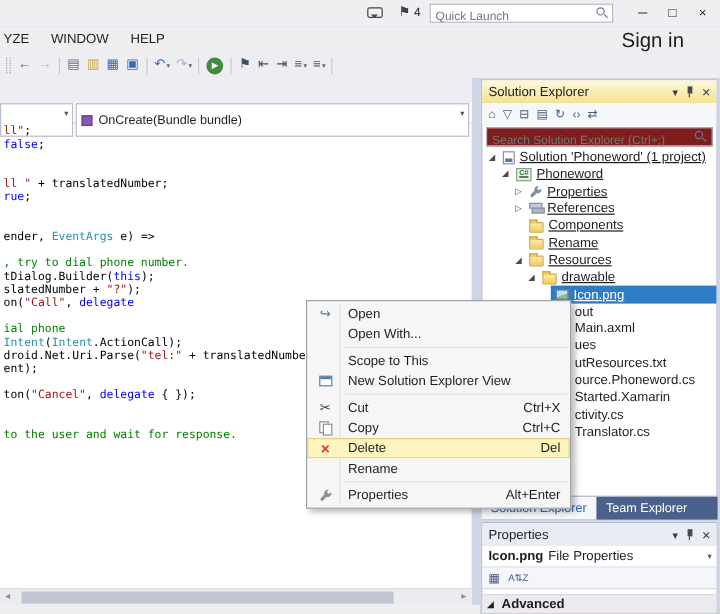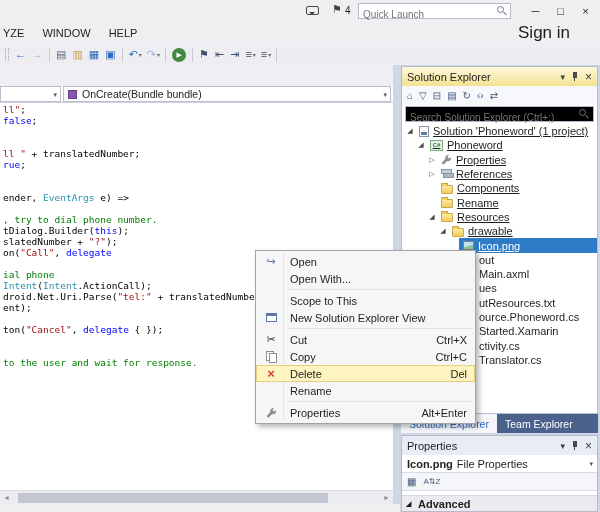--- a/index.html
+++ b/index.html
@@ -17,39 +17,39 @@
   .quicklaunch input { border:none; outline:none; background:transparent; font-family:"Liberation Sans",sans-serif;
                        font-size:10px; color:#6E7488; width:128px; height:14px; padding:0 4px; }
   .lens { position:relative; width:11px; height:11px; display:inline-block; }
   .lens::before { content:""; position:absolute; left:0; top:0; width:5px; height:5px; border:1px solid #6E7488; border-radius:50%; }
   .lens::after { content:""; position:absolute; left:6px; top:7px; width:4px; height:1px; background:#6E7488; transform:rotate(45deg); }
   .ql-lens { position:absolute; right:2px; top:2px; }
   .winbtns { position:absolute; right:2px; top:0; height:22px; display:flex; }
   .winbtn { width:25px; height:22px; display:flex; align-items:center; justify-content:center; font-size:11px; color:#1E1E1E; }
 
   
-  .menubar { position:absolute; top:22px; left:0; right:0; height:22px; background:#EFEFF2; display:flex; align-items:center; font-size:11px; }
+  .menubar { position:absolute; top:22px; left:0; right:0; height:22px; background:#EFEFF2; display:flex; align-items:flex-end; font-size:11px; }
   .menuitem { padding:0 9px; height:100%; display:flex; align-items:center; }
   .menuitem:first-child { padding-left:3px; }
   .signin { position:absolute; right:30px; font-size:17px; }
 
   
   .toolbar { position:absolute; top:44px; left:0; right:0; height:21px; background:#EEEEF2; display:flex; align-items:center; padding-left:2px; }
   .tb-grip { width:4px; height:13px; border-left:1px dotted #9BA0AE; border-right:1px dotted #9BA0AE; margin:0 3px; }
   .tb-sep { width:1px; height:14px; background:#C6CAD4; margin:0 3px; }
   .tb-ic { font-size:11px; line-height:1; padding:0 3px; cursor:default; }
   .tb-caret { font-size:6px; color:#666; margin:0 2px 0 -2px; }
   .tb-play { width:14px; height:14px; border-radius:50%; background:#418A3F; color:#FFF; font-size:7px;
              display:flex; align-items:center; justify-content:center; margin:0 3px; }
 
   
   .editor { position:absolute; left:0; top:65px; width:393px; height:439px; background:#FFF; }
   .tabwell { height:21px; background:#EDEFF4; }
   .navbar { position:relative; height:17px; background:#FFF; border-bottom:1px solid #CDD2DE; }
-  .combo { position:absolute; top:0; height:16px; background:#FFF; border:1px solid #B9BDCC; display:flex; align-items:center; }
+  .combo { position:absolute; top:0; height:28px; background:#FFF; border:1px solid #B9BDCC; display:flex; align-items:center; }
   .combo-left { left:0; width:61px; }
   .combo-right { left:63px; right:2px; }
   .combo .caret { position:absolute; right:3px; top:4px; font-size:7px; color:#555; }
   .combo-right .label { font-size:10.5px; white-space:nowrap; }
   .ic-method { width:9px; height:9px; background:#8A57B0; border:1px solid #6A3D8F; display:inline-block; margin:0 5px 0 4px; }
   .code { position:absolute; top:39px; left:3px; right:2px; bottom:15px; overflow:hidden;
           font-family:"DejaVu Sans Mono", monospace; font-size:9.5px; line-height:11px; white-space:pre; }
   .code-line { height:11px; }
   .tk-k{color:#0000FF;} .tk-s{color:#A31515;} .tk-c{color:#008000;} .tk-t{color:#2B91AF;} .tk-p{color:#000;}
   .hscroll { position:absolute; left:0; right:0; bottom:0; height:14px; background:#ECECF0; border-top:1px solid #DADCE4; }
@@ -62,21 +62,21 @@
   .rpanel { position:absolute; left:401px; top:66px; width:197px; bottom:0; }
   .sewin { position:absolute; top:0; left:0; right:0; height:348px; background:#FFF; border:1px solid #B7BCCD; }
   .se-header { height:19px; background:linear-gradient(#FDF8DC,#F3E290); display:flex; align-items:center; padding:0 5px; font-size:11px; }
   .hd-title { flex:1; }
   .hd-ic { margin-left:6px; font-size:9px; color:#3A3A3A; display:flex; align-items:center; }
   .pinico { position:relative; width:8px; height:10px; display:inline-block; }
   .pinico::before { content:""; position:absolute; left:2px; top:0; width:4px; height:6px; background:#4A4A4A; }
   .pinico::after { content:""; position:absolute; left:3px; top:6px; width:1px; height:3px; background:#4A4A4A; }
   .se-toolbar { height:19px; background:#F7F8FB; display:flex; align-items:center; gap:6px; padding:0 5px; }
   .se-tb-ic { font-size:10px; color:#44597E; line-height:1; }
-  .se-search { position:relative; margin:1px 3px 2px; height:16px; border:1px solid #B2B7C8; background:#000000; }
+  .se-search { position:relative; margin:1px 3px 2px; height:16px; border:1px solid #B2B7C8; background:#7f1d1d; }
   .se-search input { border:none; outline:none; background:transparent; font-family:"Liberation Sans",sans-serif;
                      font-size:10px; color:#8A8FA3; width:160px; height:13px; padding:0 4px; }
   .se-lens { position:absolute; right:3px; top:2px; }
   .tree { position:relative; }
   .trow { display:flex; align-items:center; height:14.3px; font-size:11px; cursor:default; }
   .trow.frag { padding-left:77px; }
   .exp { width:10px; flex:none; font-size:7px; color:#4A4A4A; text-align:center; }
   .tinner { display:flex; align-items:center; gap:4px; padding:0 4px; height:100%;text-decoration:underline; }
   .tinner.sel { background:#2F7CC6; color:#FFF; flex:1; }
   .tic { flex:none; display:inline-flex; align-items:center; justify-content:center; }

